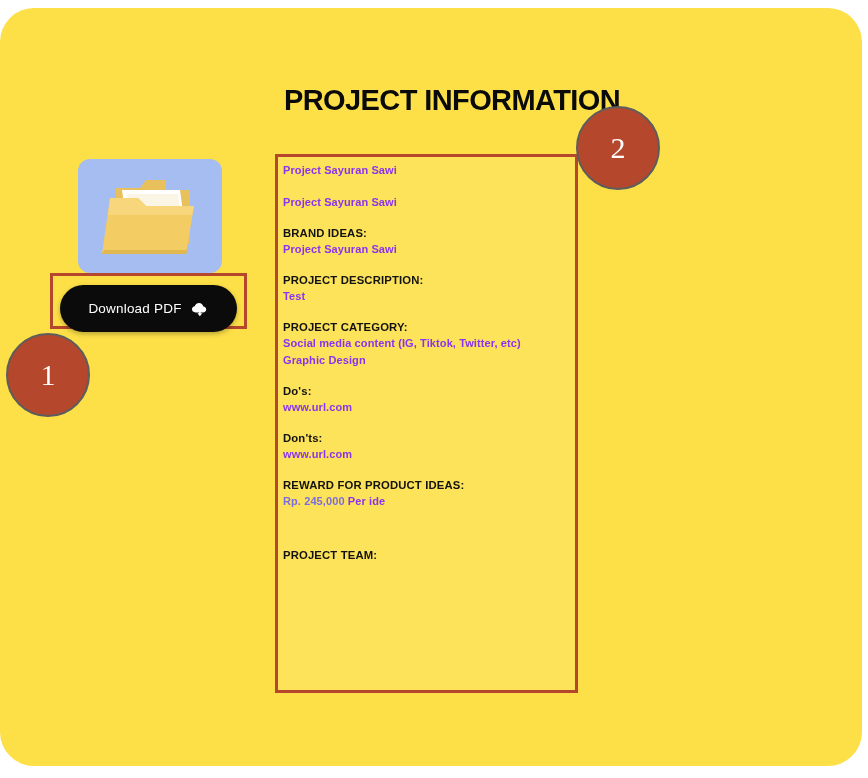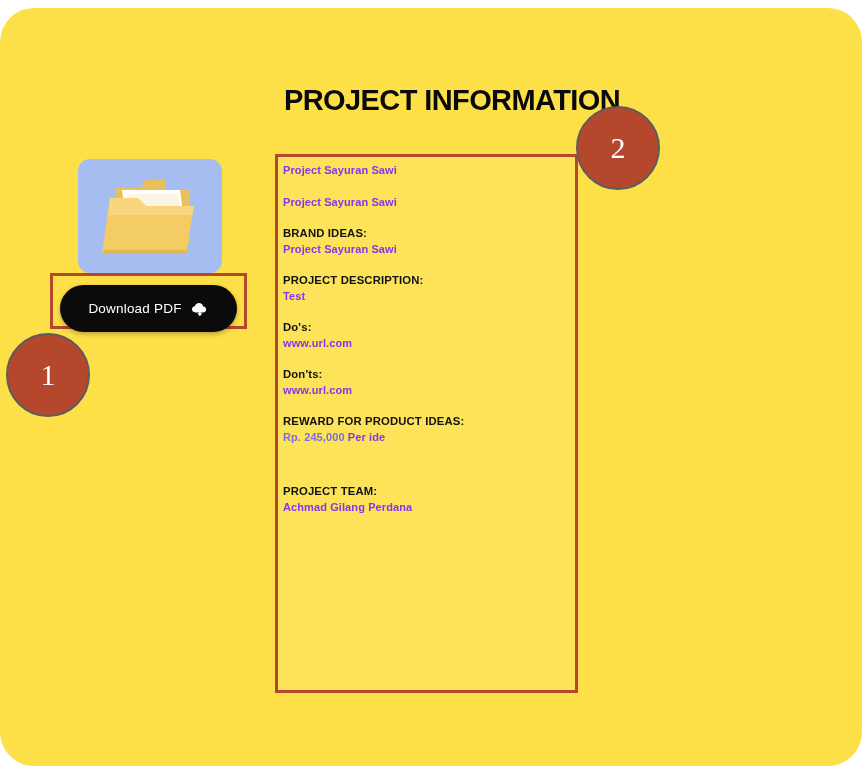--- a/index.html
+++ b/index.html
@@ -221,39 +221,43 @@
     <div class="field">
       <div class="field-label">BRAND IDEAS:</div>
       <div class="field-value">Project Sayuran Sawi</div>
     </div>
 
     <div class="field">
       <div class="field-label">PROJECT DESCRIPTION:</div>
       <div class="field-value">Test</div>
     </div>
 
+    <div class="field">
+      <div class="field-label">PROJECT CATEGORY:</div>
+      <div class="field-value">Social media content (IG, Tiktok, Twitter, etc)</div>
+      <div class="field-value">Graphic Design</div>
+    </div>
 
     <div class="field">
       <div class="field-label">Do's:</div>
       <div class="field-value">www.url.com</div>
     </div>
 
     <div class="field">
       <div class="field-label">Don'ts:</div>
       <div class="field-value">www.url.com</div>
     </div>
 
     <div class="field">
       <div class="field-label">REWARD FOR PRODUCT IDEAS:</div>
       <div class="field-value amount-alt"><span>Rp. 245,000</span><span class="amount-suffix"> Per ide</span></div>
     </div>
 
     <div class="field">
       <div class="field-label">PROJECT TEAM:</div>
-      <div class="field-value">Achmad Gilang Perdana</div>
     </div>
 
   </div>
 
   <div class="step-badge" id="step-badge-1">1</div>
   <div class="step-badge" id="step-badge-2">2</div>
 
 </div>
 
 </body></html>

